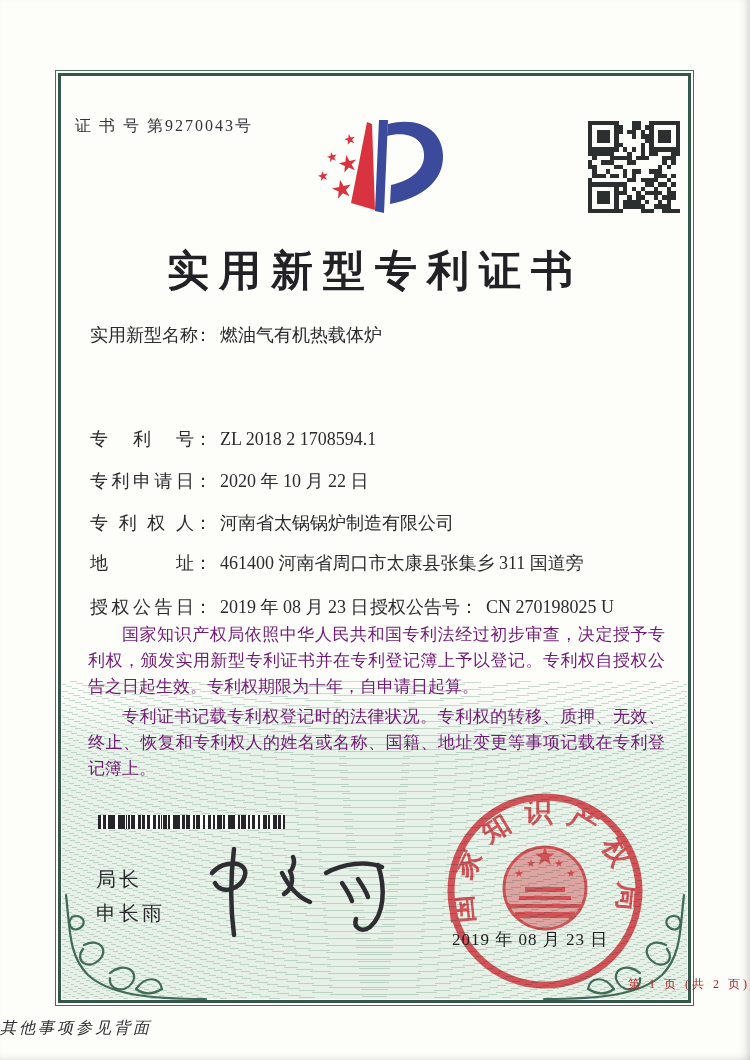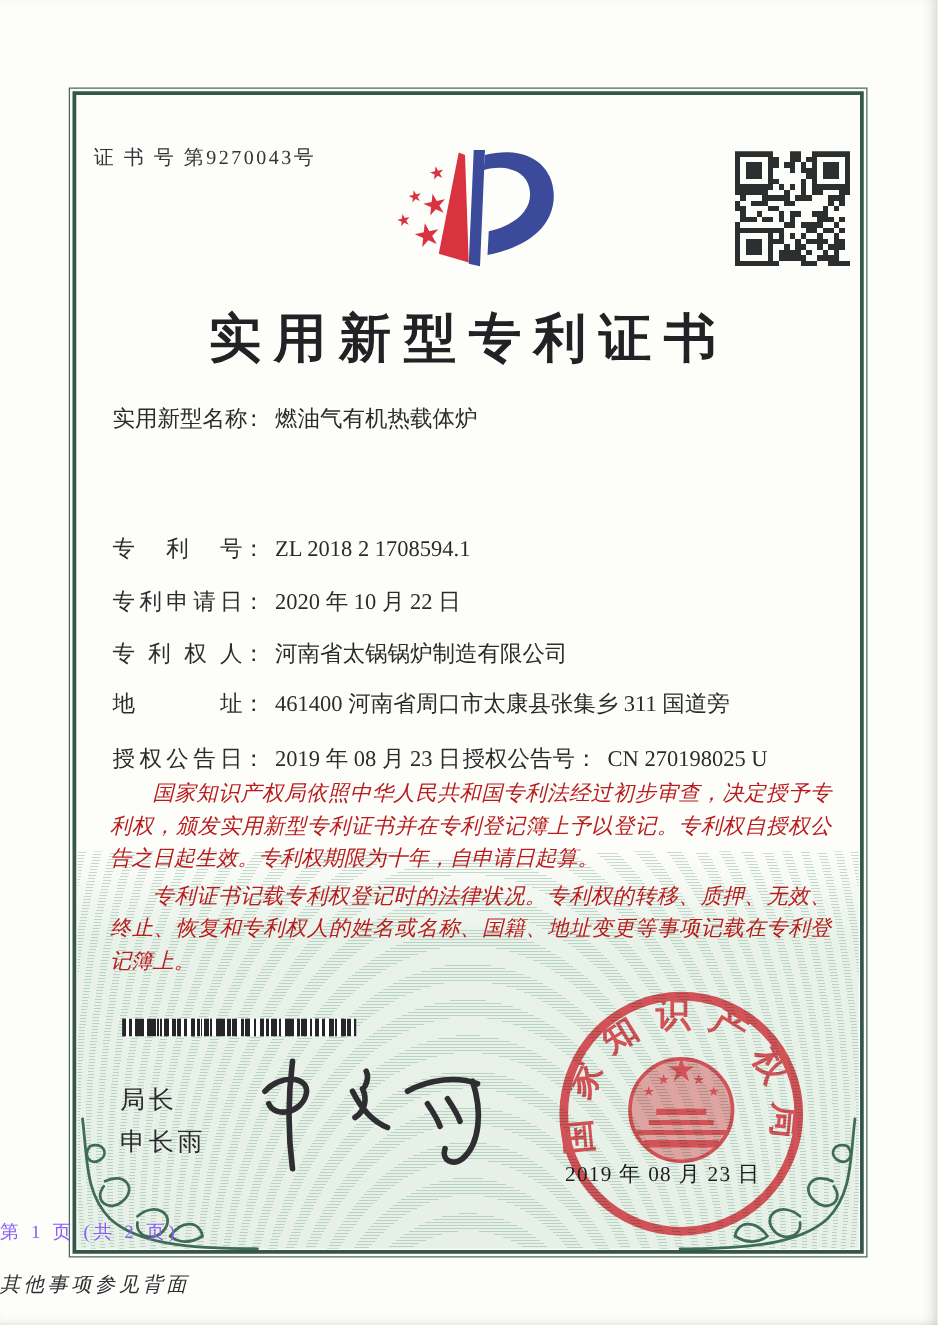--- a/index.html
+++ b/index.html
@@ -27,30 +27,30 @@
        repeating-linear-gradient(90deg,#26262a 0 1px,rgba(0,0,0,0) 1px 7px),
        repeating-linear-gradient(90deg,#26262a 0 3px,rgba(0,0,0,0) 3px 11px);}
   
   .row{left:90px;width:575px;font-size:18px;line-height:26px;white-space:nowrap;}
   .flabel{display:inline-block;width:104px;text-align:justify;text-align-last:justify;vertical-align:top;}
   .colon{vertical-align:top;}
   .fvalue{margin-left:8px;white-space:pre-line;display:inline-block;vertical-align:top;max-width:455px;}
   .pair2{position:absolute;left:280px;top:0;}
   
   .legal{left:88px;top:622px;width:577px;font-size:17px;line-height:26px;
-         font-style:italic;color:#b91c1c;text-align:justify;}
+         color:#701a75;text-align:justify;}
   .legal p{margin:0 0 4px 0;text-indent:2em;}
   
   .officer{left:96px;font-size:20px;letter-spacing:3px;color:#2a2a2e;}
   .signature{left:198px;top:843px;width:210px;height:100px;}
   
   .seal{left:445px;top:791px;width:200px;height:200px;opacity:.92;mix-blend-mode:multiply;}
   .seal-date{left:452px;top:928px;font-size:17px;letter-spacing:1px;color:#1d1d20;z-index:5;}
   
-  .pagefoot{left:0;top:976px;width:100%;text-align:left;font-size:15px;letter-spacing:3px;color:#8b5cf6;}
+  .pagefoot{left:0;top:976px;width:100%;text-align:right;font-size:12px;letter-spacing:3px;color:#b91c1c;}
   .backnote{left:0;top:1018px;width:100%;text-align:left;font-size:16px;letter-spacing:3px;
             font-style:italic;color:#2e2e33;}
   .flourish{left:58px;top:893px;width:150px;height:113px;}
   .flourish.right{left:auto;right:58px;transform:scaleX(-1);}
   :root{--green:#35564a;--seal:#e64a52;--red:#d8333f;--blue:#3b4a9b;}
 </style>
 </head>
 <body>
 
 <div class="page">

